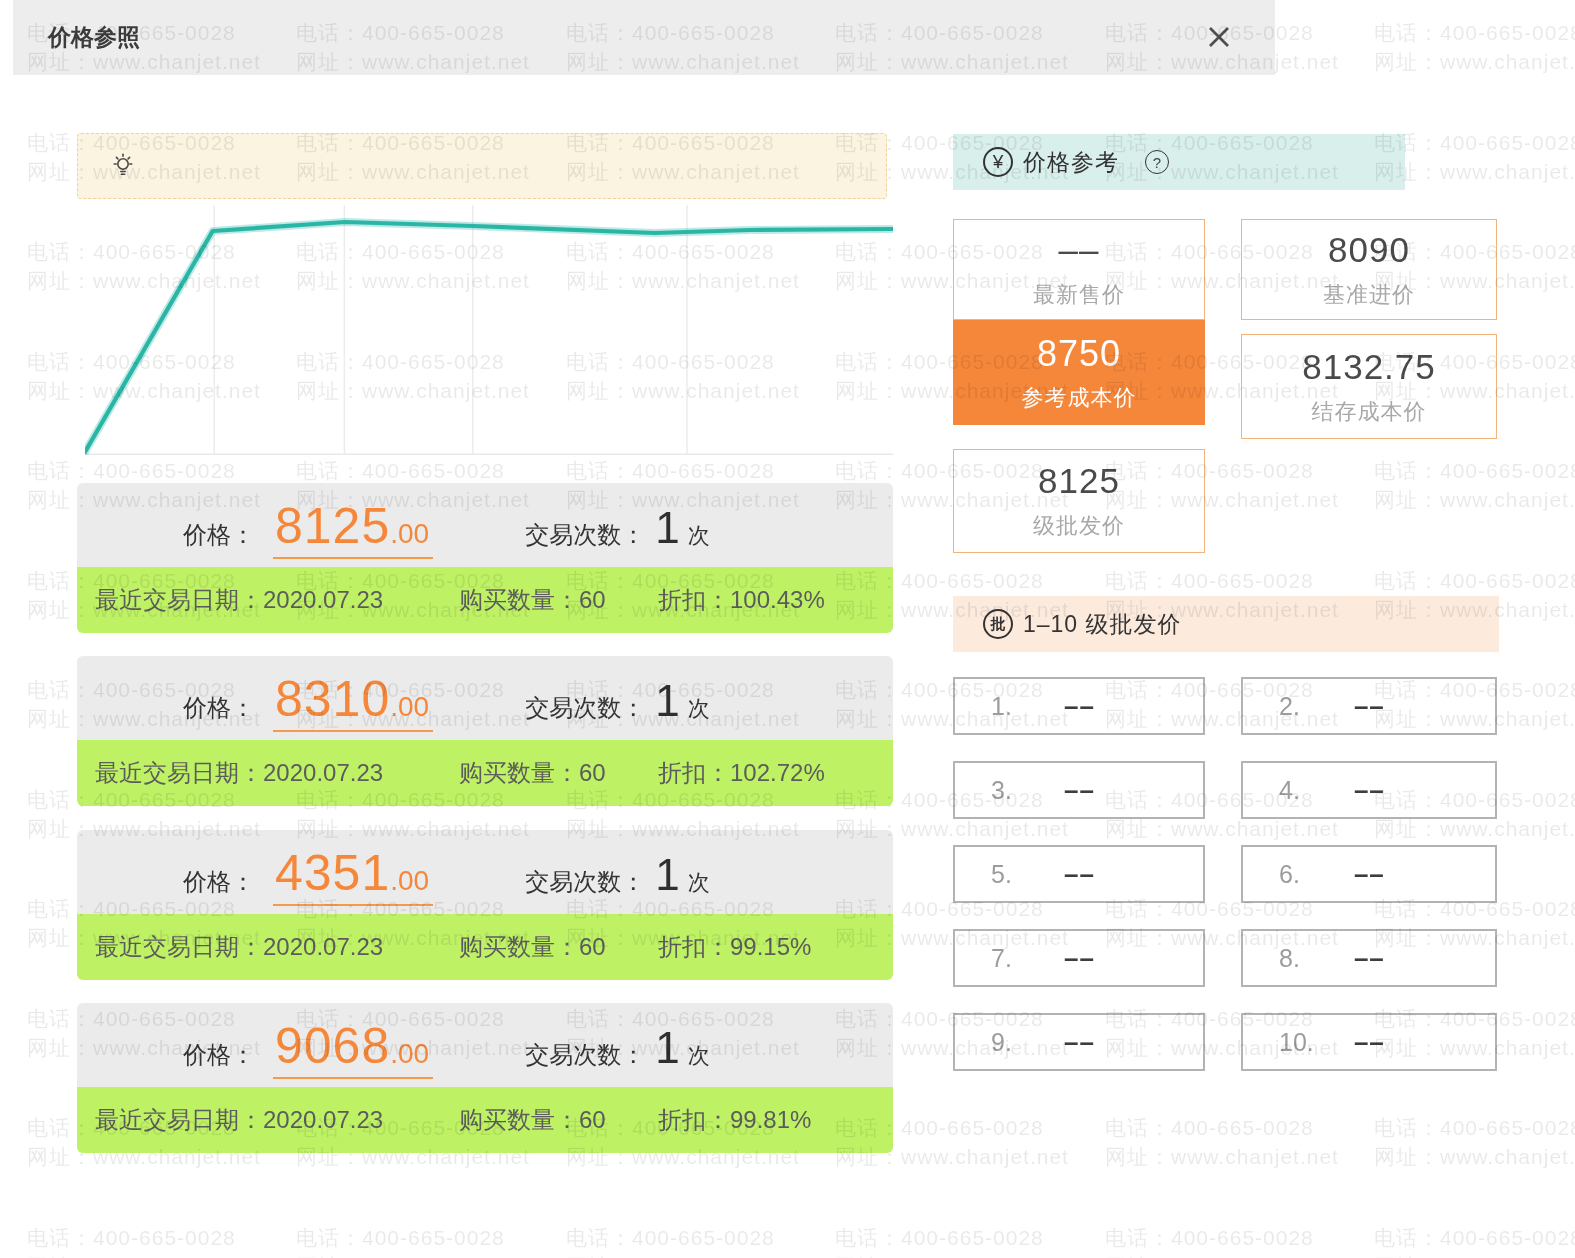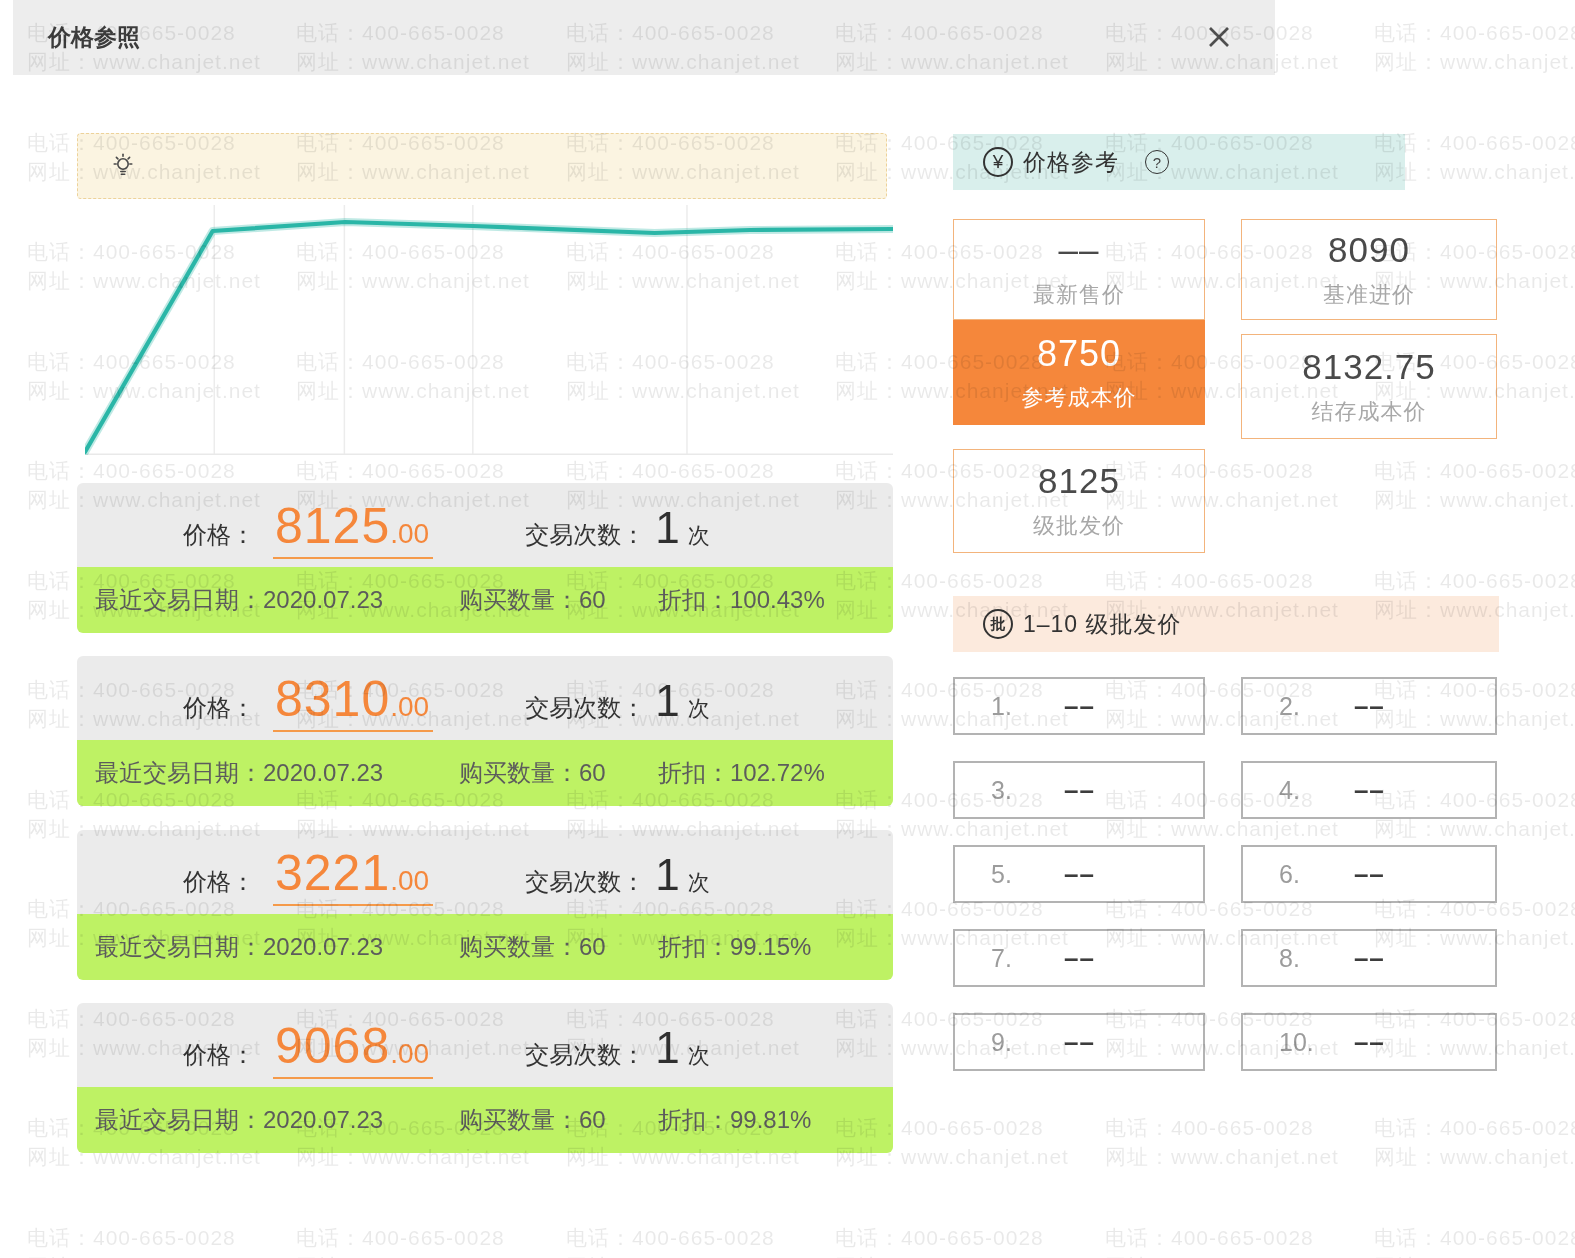--- a/index.html
+++ b/index.html
@@ -150,21 +150,21 @@
       <div class="card-bottom">
         <span class="meta meta-date"><span>最近交易日期：</span><span>2020.07.23</span></span>
         <span class="meta meta-qty"><span>购买数量：</span><span>60</span></span>
         <span class="meta meta-disc"><span>折扣：</span><span>102.72%</span></span>
       </div>
     </div>
 
     <div class="trade-card" style="top: 830px;">
       <div class="card-top">
         <span class="lbl price-lbl">价格：</span>
-        <a class="price-link" href="#"><span class="price-int">3221</span><span class="price-dec">.00</span></a>
+        <a class="price-link" href="#"><span class="price-int">4351</span><span class="price-dec">.00</span></a>
         <span class="lbl count-lbl">交易次数：</span>
         <span class="count-num">1</span>
         <span class="count-unit">次</span>
       </div>
       <div class="card-bottom">
         <span class="meta meta-date"><span>最近交易日期：</span><span>2020.07.23</span></span>
         <span class="meta meta-qty"><span>购买数量：</span><span>60</span></span>
         <span class="meta meta-disc"><span>折扣：</span><span>99.15%</span></span>
       </div>
     </div>

